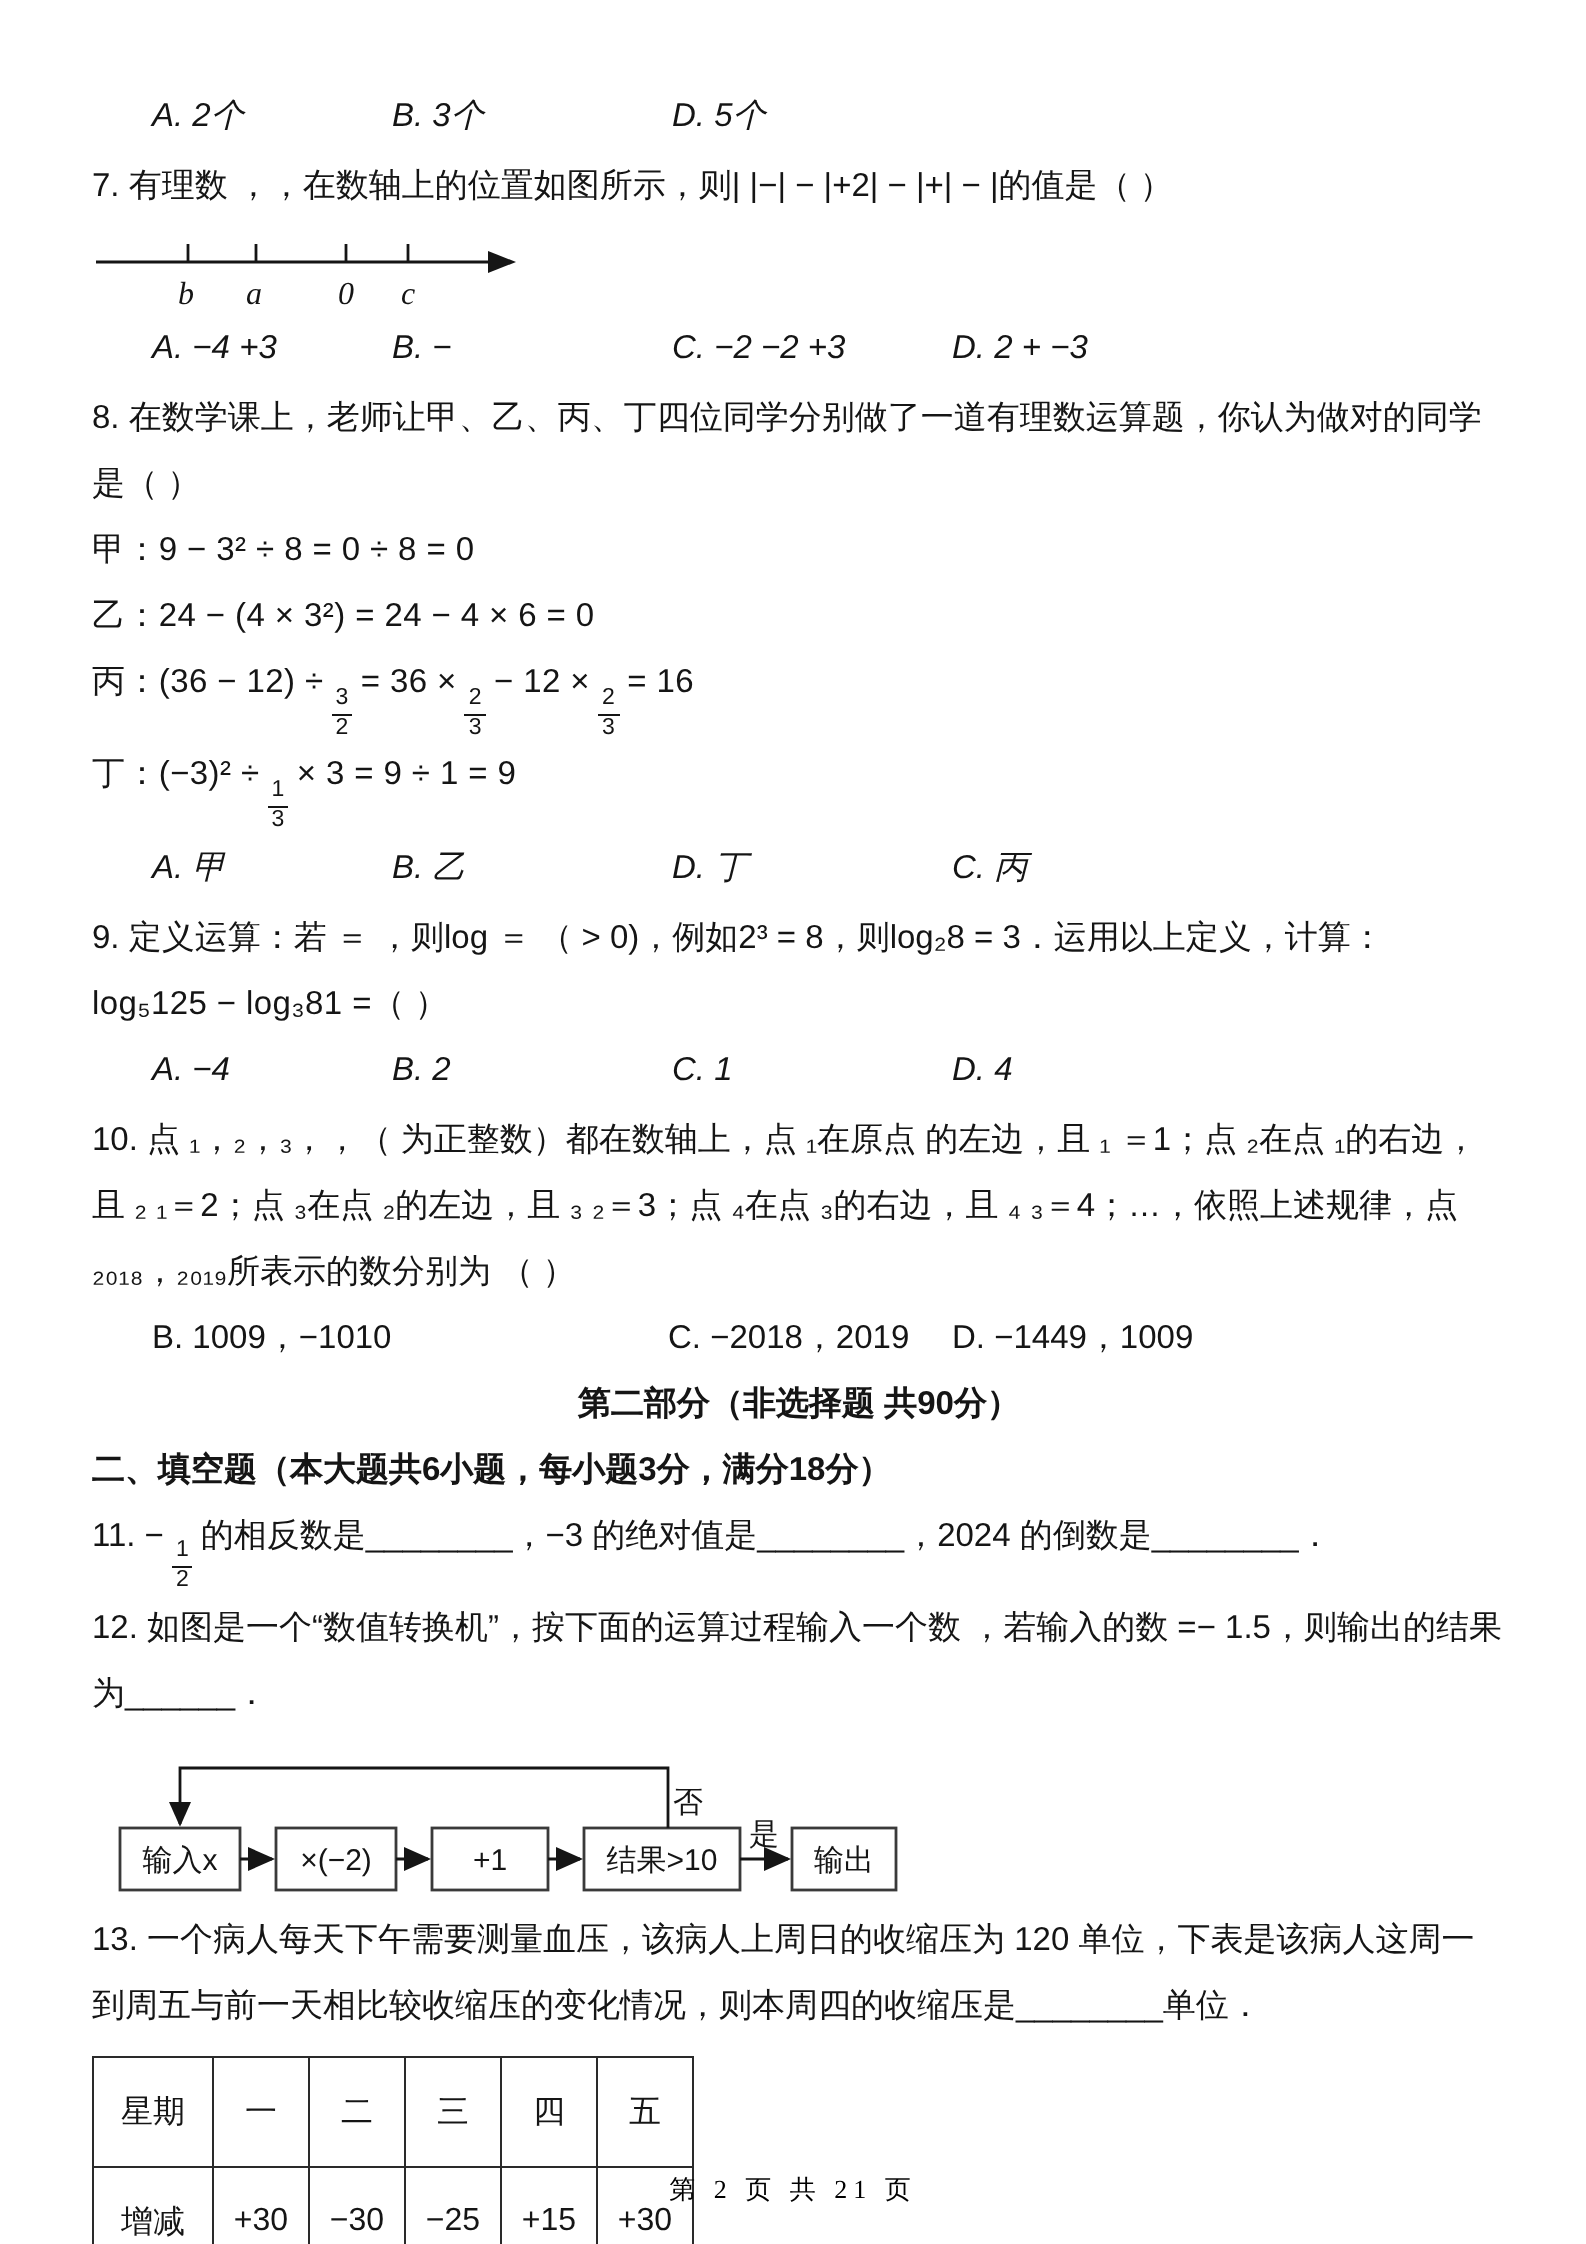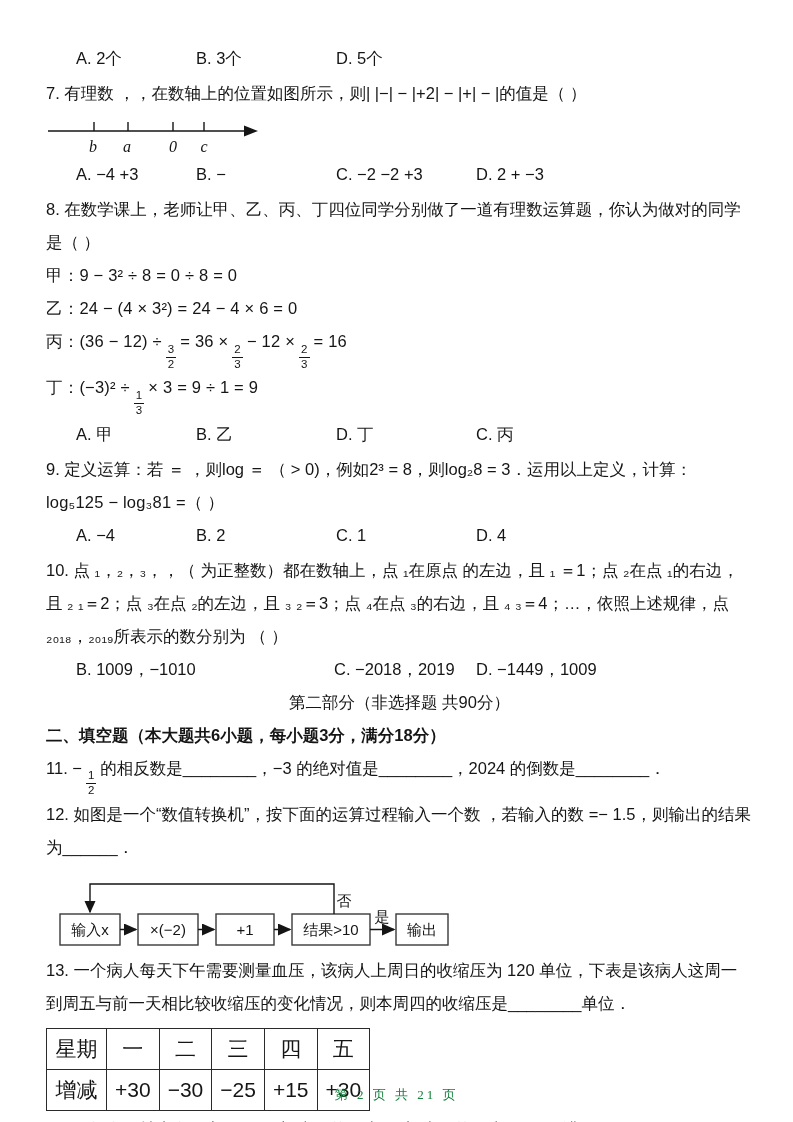--- a/index.html
+++ b/index.html
@@ -12,51 +12,52 @@
     position: relative; overflow: hidden;
   }
   .page { padding: 42px 40px 0 46px; }
   p { margin: 0; line-height: 2.0; }
   .opts {
     display: grid;
     grid-template-columns: 120px 140px 140px auto;
     padding-left: 30px;
     line-height: 2.0;
     margin-bottom: 2px;
+    font-style: italic;
   }
   .opts-q10 {
     display: grid;
     grid-template-columns: 258px 142px max-content auto;
     padding-left: 30px;
     line-height: 2.0;
   }
-  .center-bold { text-align: center; font-weight: normal; line-height: 2.0; }
+  .center-bold { text-align: center; font-weight: bold; line-height: 2.0; }
   .bold-line { font-weight: bold; line-height: 2.0; }
   .math { letter-spacing: 0.2px; }
   .frac {
     display: inline-flex; flex-direction: column; align-items: center;
     vertical-align: -0.5em;
     font-size: 11.5px; line-height: 1.2; margin: 0 4px;
   }
   .frac .fnum { border-bottom: 1.2px solid #151515; padding: 0 2px; }
   .numberline { display: block; margin: 2px 0 0 0; }
   .flowchart { display: block; margin: 8px 0 2px 6px; }
   table.bp { border-collapse: collapse; margin: 8px 0 2px 0; }
   table.bp td {
     border: 1.6px solid #2a2a2a;
-    min-width: 48px; height: 41px;
+    min-width: 48px; height: 55px;
     text-align: center; padding: 0 8px;
-    font-size: 21px;
+    font-size: 16px;
   }
   table.bp td:first-child { min-width: 60px; }
   .footer {
     position: absolute; left: 0; right: 0; bottom: 18px;
     text-align: center;
     font-family: "Liberation Serif", "DejaVu Serif", serif;
-    font-size: 13px; letter-spacing: 3px; color: #15803d;
+    font-size: 13px; letter-spacing: 3px; color: #000000;
   }
   svg text { fill: #151515; }
 </style>
 </head>
 <body>
 
 <div class="page">
 
   <div class="opts">
     <span>A. 2个</span>

